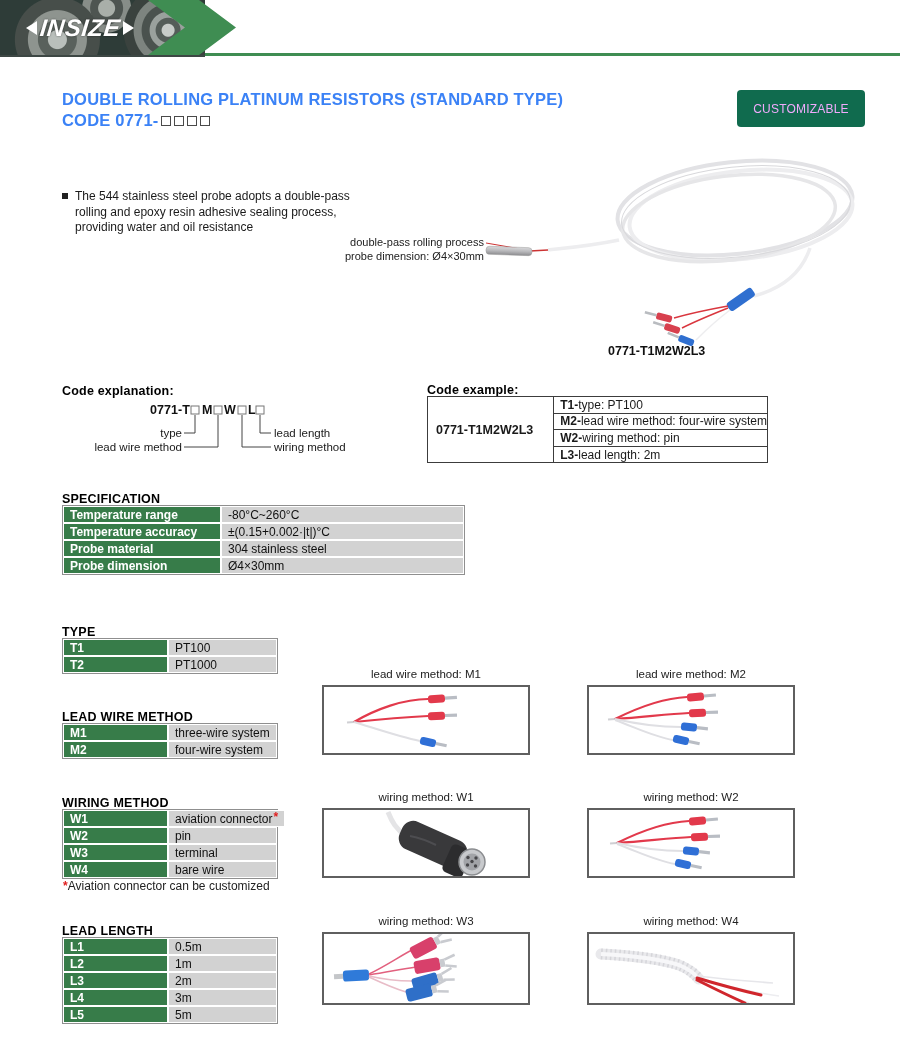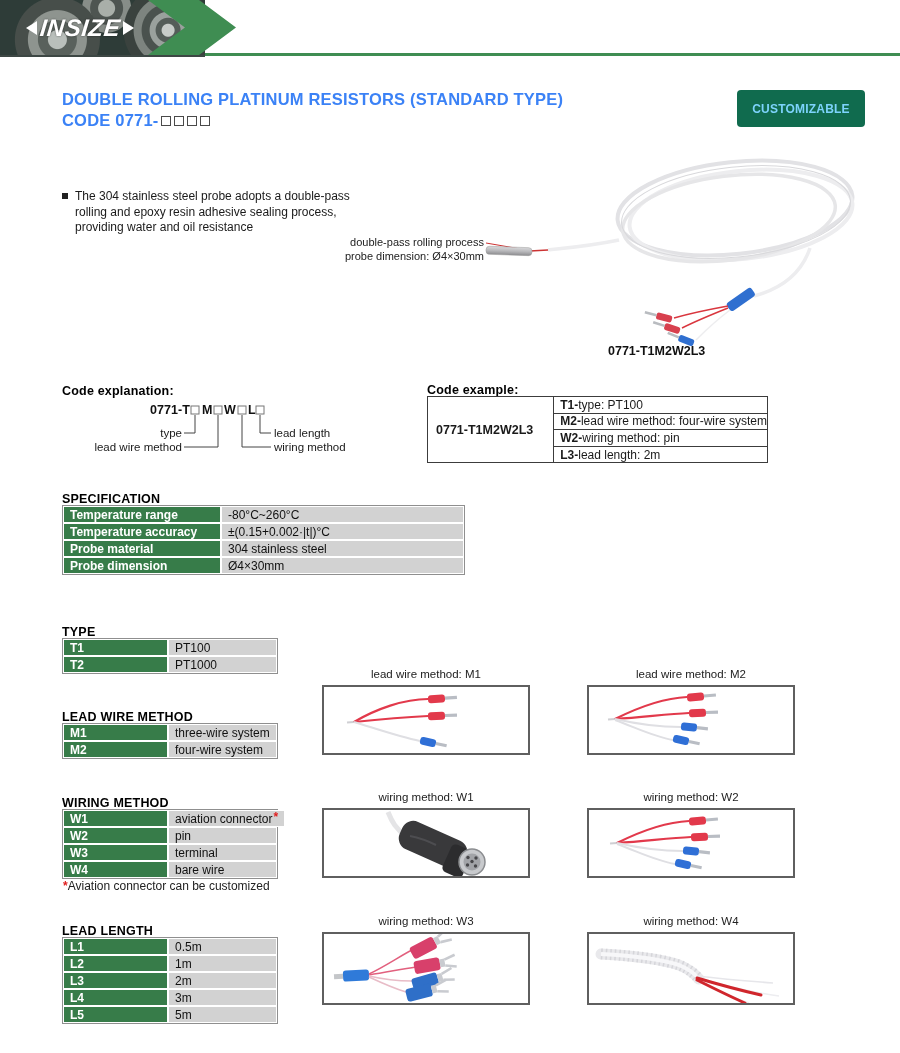--- a/index.html
+++ b/index.html
@@ -28,21 +28,21 @@
     transform:skewX(-6deg);text-shadow:0 0 2px rgba(0,0,0,.55);margin:0 3px;
   }
   .tri-l{width:0;height:0;border-top:7px solid transparent;border-bottom:7px solid transparent;border-right:11px solid #fff}
   .tri-r{width:0;height:0;border-top:7px solid transparent;border-bottom:7px solid transparent;border-left:11px solid #fff}
   .hdr-line{left:205px;top:53px;width:695px;height:3px;background:#3f8d52}
   
   .page-title{left:62px;top:89px;font-size:16.5px;font-weight:bold;line-height:21px;letter-spacing:.2px;color:#3b82f6}
   .sq{display:inline-block;width:8px;height:8px;border:1.5px solid #4a4a4a;margin-left:3px}
   .badge{
     left:737px;top:90px;width:128px;height:37px;background:#106b4e;border-radius:4px;
-    color:#7dd3fc;font-weight:bold;font-size:12px;display:flex;align-items:center;justify-content:center;letter-spacing:.2px;
+    color:#f0abfc;font-weight:normal;font-size:12px;display:flex;align-items:center;justify-content:center;letter-spacing:.2px;
   }
   
   .bullet{left:62px;top:189px;width:292px;display:flex;font-size:12px;line-height:15.5px}
   .bullet-sq{width:6px;height:6px;background:#222;margin:4px 7px 0 0;flex:none}
   
   .annot{left:338px;top:236px;width:146px;text-align:right;font-size:11px;line-height:13.5px;color:#222}
   .model-label{left:608px;top:344px;font-size:12.5px;font-weight:bold;color:#111}
   
   .sec-title{position:absolute;font-weight:bold;font-size:12.5px;color:#000000;letter-spacing:.2px}
   
@@ -80,21 +80,21 @@
 <div class="abs page-title">
   <div>DOUBLE ROLLING PLATINUM RESISTORS (STANDARD TYPE)</div>
   <div>
     <span>CODE 0771-</span><span class="sq"></span><span class="sq"></span><span class="sq"></span><span class="sq"></span>
   </div>
 </div>
 <div class="abs badge">CUSTOMIZABLE</div>
 
 <div class="abs bullet">
   <span class="bullet-sq"></span>
-  <span>The 304 stainless steel probe adopts a double-pass rolling and epoxy resin adhesive sealing process, providing water and oil resistance</span>
+  <span>The 544 stainless steel probe adopts a double-pass rolling and epoxy resin adhesive sealing process, providing water and oil resistance</span>
 </div>
 
 <svg class="abs" style="left:340px;top:148px" width="530" height="210" viewBox="0 0 530 210">
   <g>
     <ellipse cx="395" cy="60" rx="118" ry="46" fill="none" stroke="#e2e2e5" stroke-width="4" transform="rotate(-6 395 60)"></ellipse>
     <ellipse cx="401" cy="67" rx="112" ry="44" fill="none" stroke="#ededef" stroke-width="4" transform="rotate(-6 401 67)"></ellipse>
     <ellipse cx="389" cy="70" rx="107" ry="42" fill="none" stroke="#e6e6e8" stroke-width="3.5" transform="rotate(-7 389 70)"></ellipse>
     <ellipse cx="396" cy="64" rx="115" ry="45" fill="none" stroke="#d8d8db" stroke-width="1" transform="rotate(-6 396 64)"></ellipse>
   </g>
   <path d="M279,92 C250,98 226,100 208,102" fill="none" stroke="#ededef" stroke-width="3.5"></path>

